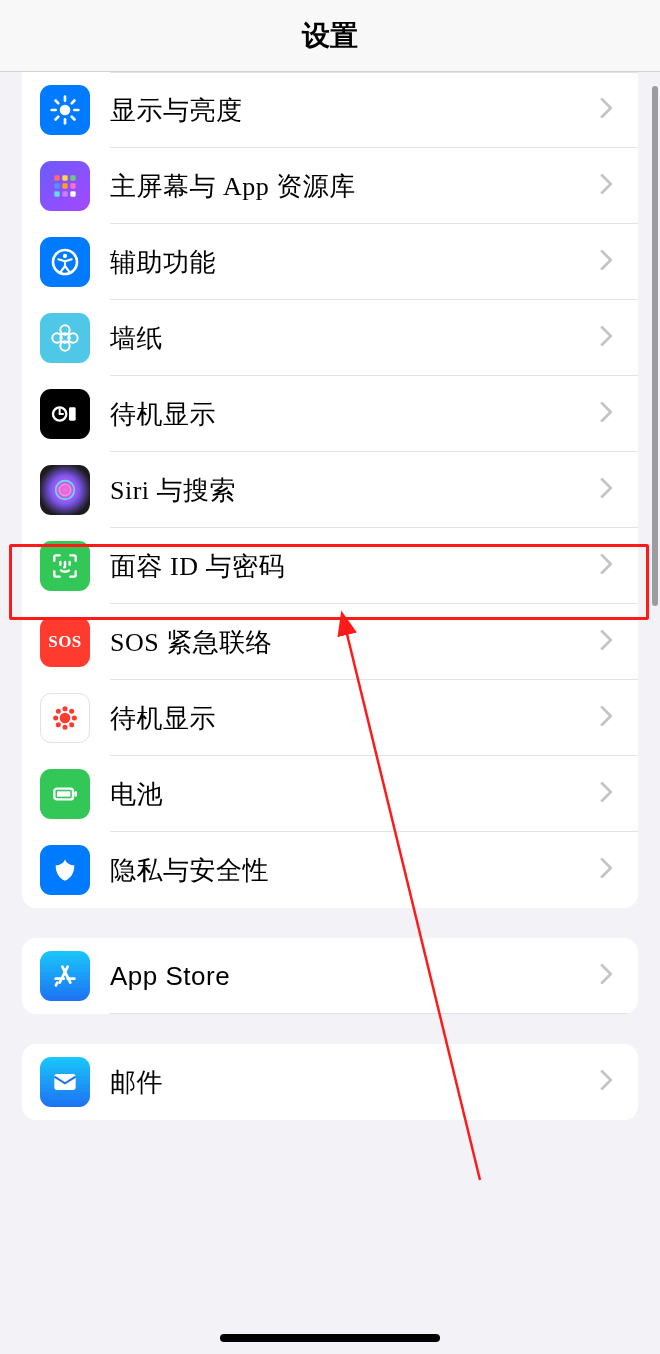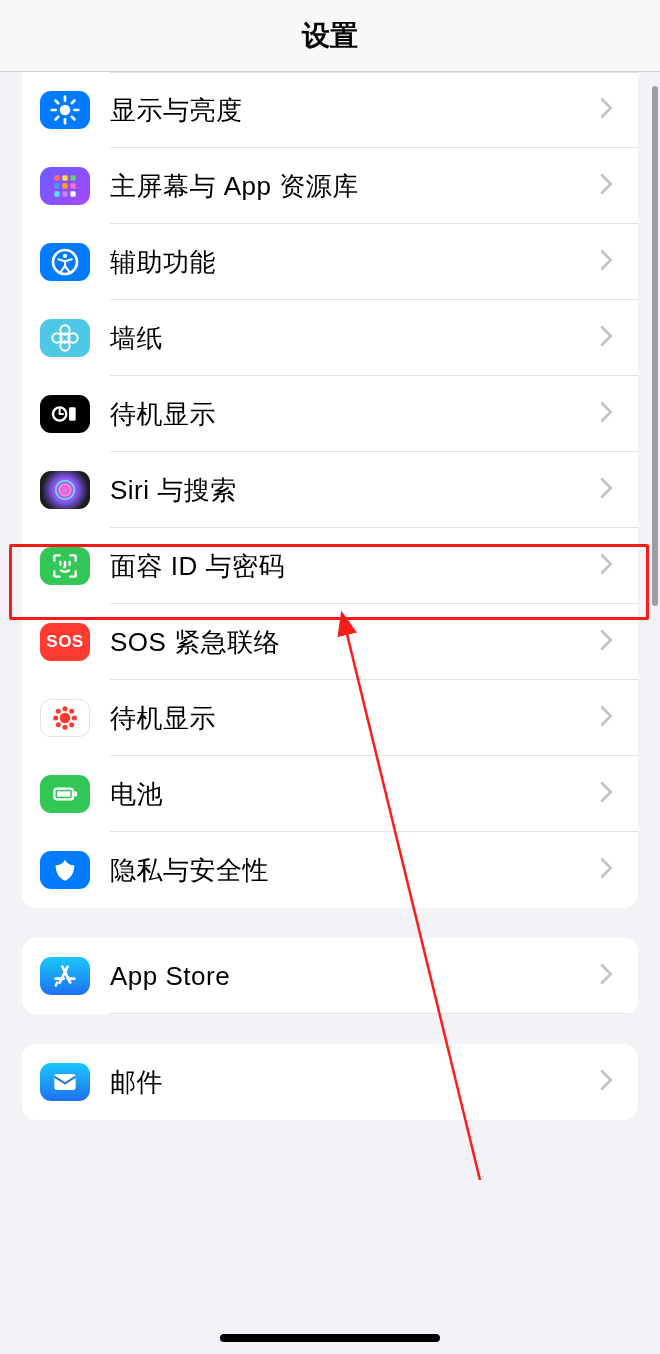--- a/index.html
+++ b/index.html
@@ -31,32 +31,33 @@
     .group {
       background: #fff;
       border-radius: 14px;
       overflow: hidden;
       margin-top: 30px;
     }
     .group.first {
       margin-top: 0;
       border-top-left-radius: 0;
       border-top-right-radius: 0;
+      font-family: Liberation Serif, serif;
     }
     .row {
       display: flex;
       align-items: center;
       min-height: 76px;
       padding-left: 18px;
       position: relative;
       cursor: pointer;
     }
     .row .icon-box {
       width: 50px;
-      height: 38px;
+      height: 50px;
       border-radius: 11px;
       flex-shrink: 0;
       display: flex;
       align-items: center;
       justify-content: center;
       margin-right: 20px;
     }
     .row .label {
       font-size: 26px;
       color: #000;

